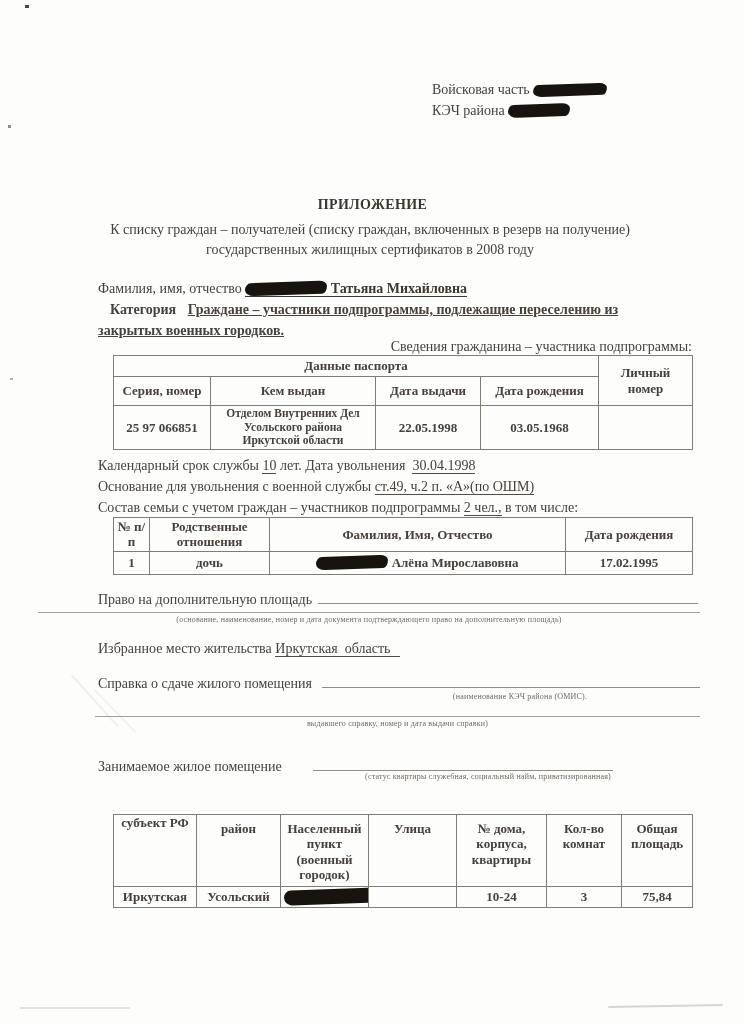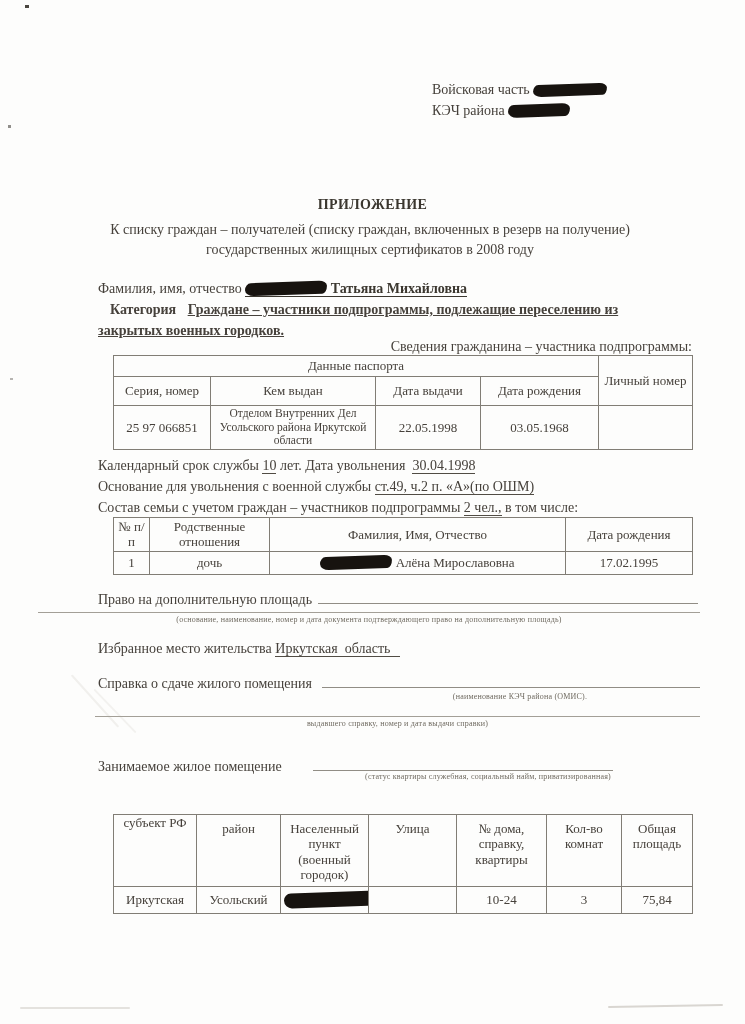--- a/index.html
+++ b/index.html
@@ -20,31 +20,31 @@
   .bold { font-weight:bold; color:#3b372f; }
   .flexline { display:flex; align-items:baseline; }
   .flexline .blank { flex:1; }
   .redact {
     display:inline-block; background:#17130f; height:12px;
     border-radius:6px 8px 5px 9px / 7px 5px 8px 6px;
     vertical-align:-2px; transform:rotate(-2deg);
   }
   table { border-collapse:collapse; table-layout:fixed; width:579px; }
   td, th {
-    border:1px solid #817d75; font-weight:normal; text-align:center;
+    border:1px solid #817d75; font-weight:bold; text-align:center;
     vertical-align:middle; padding:1px 3px; font-size:13px; line-height:1.18;
     color:#46413b; overflow:hidden;
   }
   .t1-h1 { height:21px; }
   .t1-h2 { height:29px; }
   .t1-d  { height:38px; }
   .t2-h  { height:32px; }
   .t2-d  { height:23px; }
   .t3-h  { height:72px; }
-  .t3-d  { height:27px; }
+  .t3-d  { height:21px; }
   .sm    { font-size:11.5px; }
   .speck { position:absolute; background:#4a4640; }
   .smudge { position:absolute; background:#d9d6d1; height:2px; border-radius:2px; }
 </style>
 </head>
 <body>
 
 <div class="sheet">
 
   <div class="speck abs" style="left:25px;top:5px;width:4px;height:3px;"></div>
@@ -188,21 +188,21 @@
           <col style="width:90px">
           <col style="width:75px">
           <col style="width:71px">
         </colgroup>
       <tbody>
           <tr class="t3-h">
         <th style="vertical-align:top;padding-top:0;">субъект РФ</th>
         <th style="vertical-align:top;padding-top:6px;">район</th>
         <th style="vertical-align:top;padding-top:6px;">Населенный пункт (военный городок)</th>
         <th style="vertical-align:top;padding-top:6px;text-align:center;">Улица</th>
-        <th style="vertical-align:top;padding-top:6px;">№ дома, справку, квартиры</th>
+        <th style="vertical-align:top;padding-top:6px;">№ дома, корпуса, квартиры</th>
         <th style="vertical-align:top;padding-top:6px;">Кол-во комнат</th>
         <th style="vertical-align:top;padding-top:6px;">Общая площадь</th>
       </tr>
       <tr class="t3-d">
         <td>Иркутская</td>
         <td>Усольский</td>
         <td><span class="redact" style="width:102px;height:15px;border-radius:8px 10px 7px 9px;"></span></td>
         <td></td>
         <td>10-24</td>
         <td>3</td>

